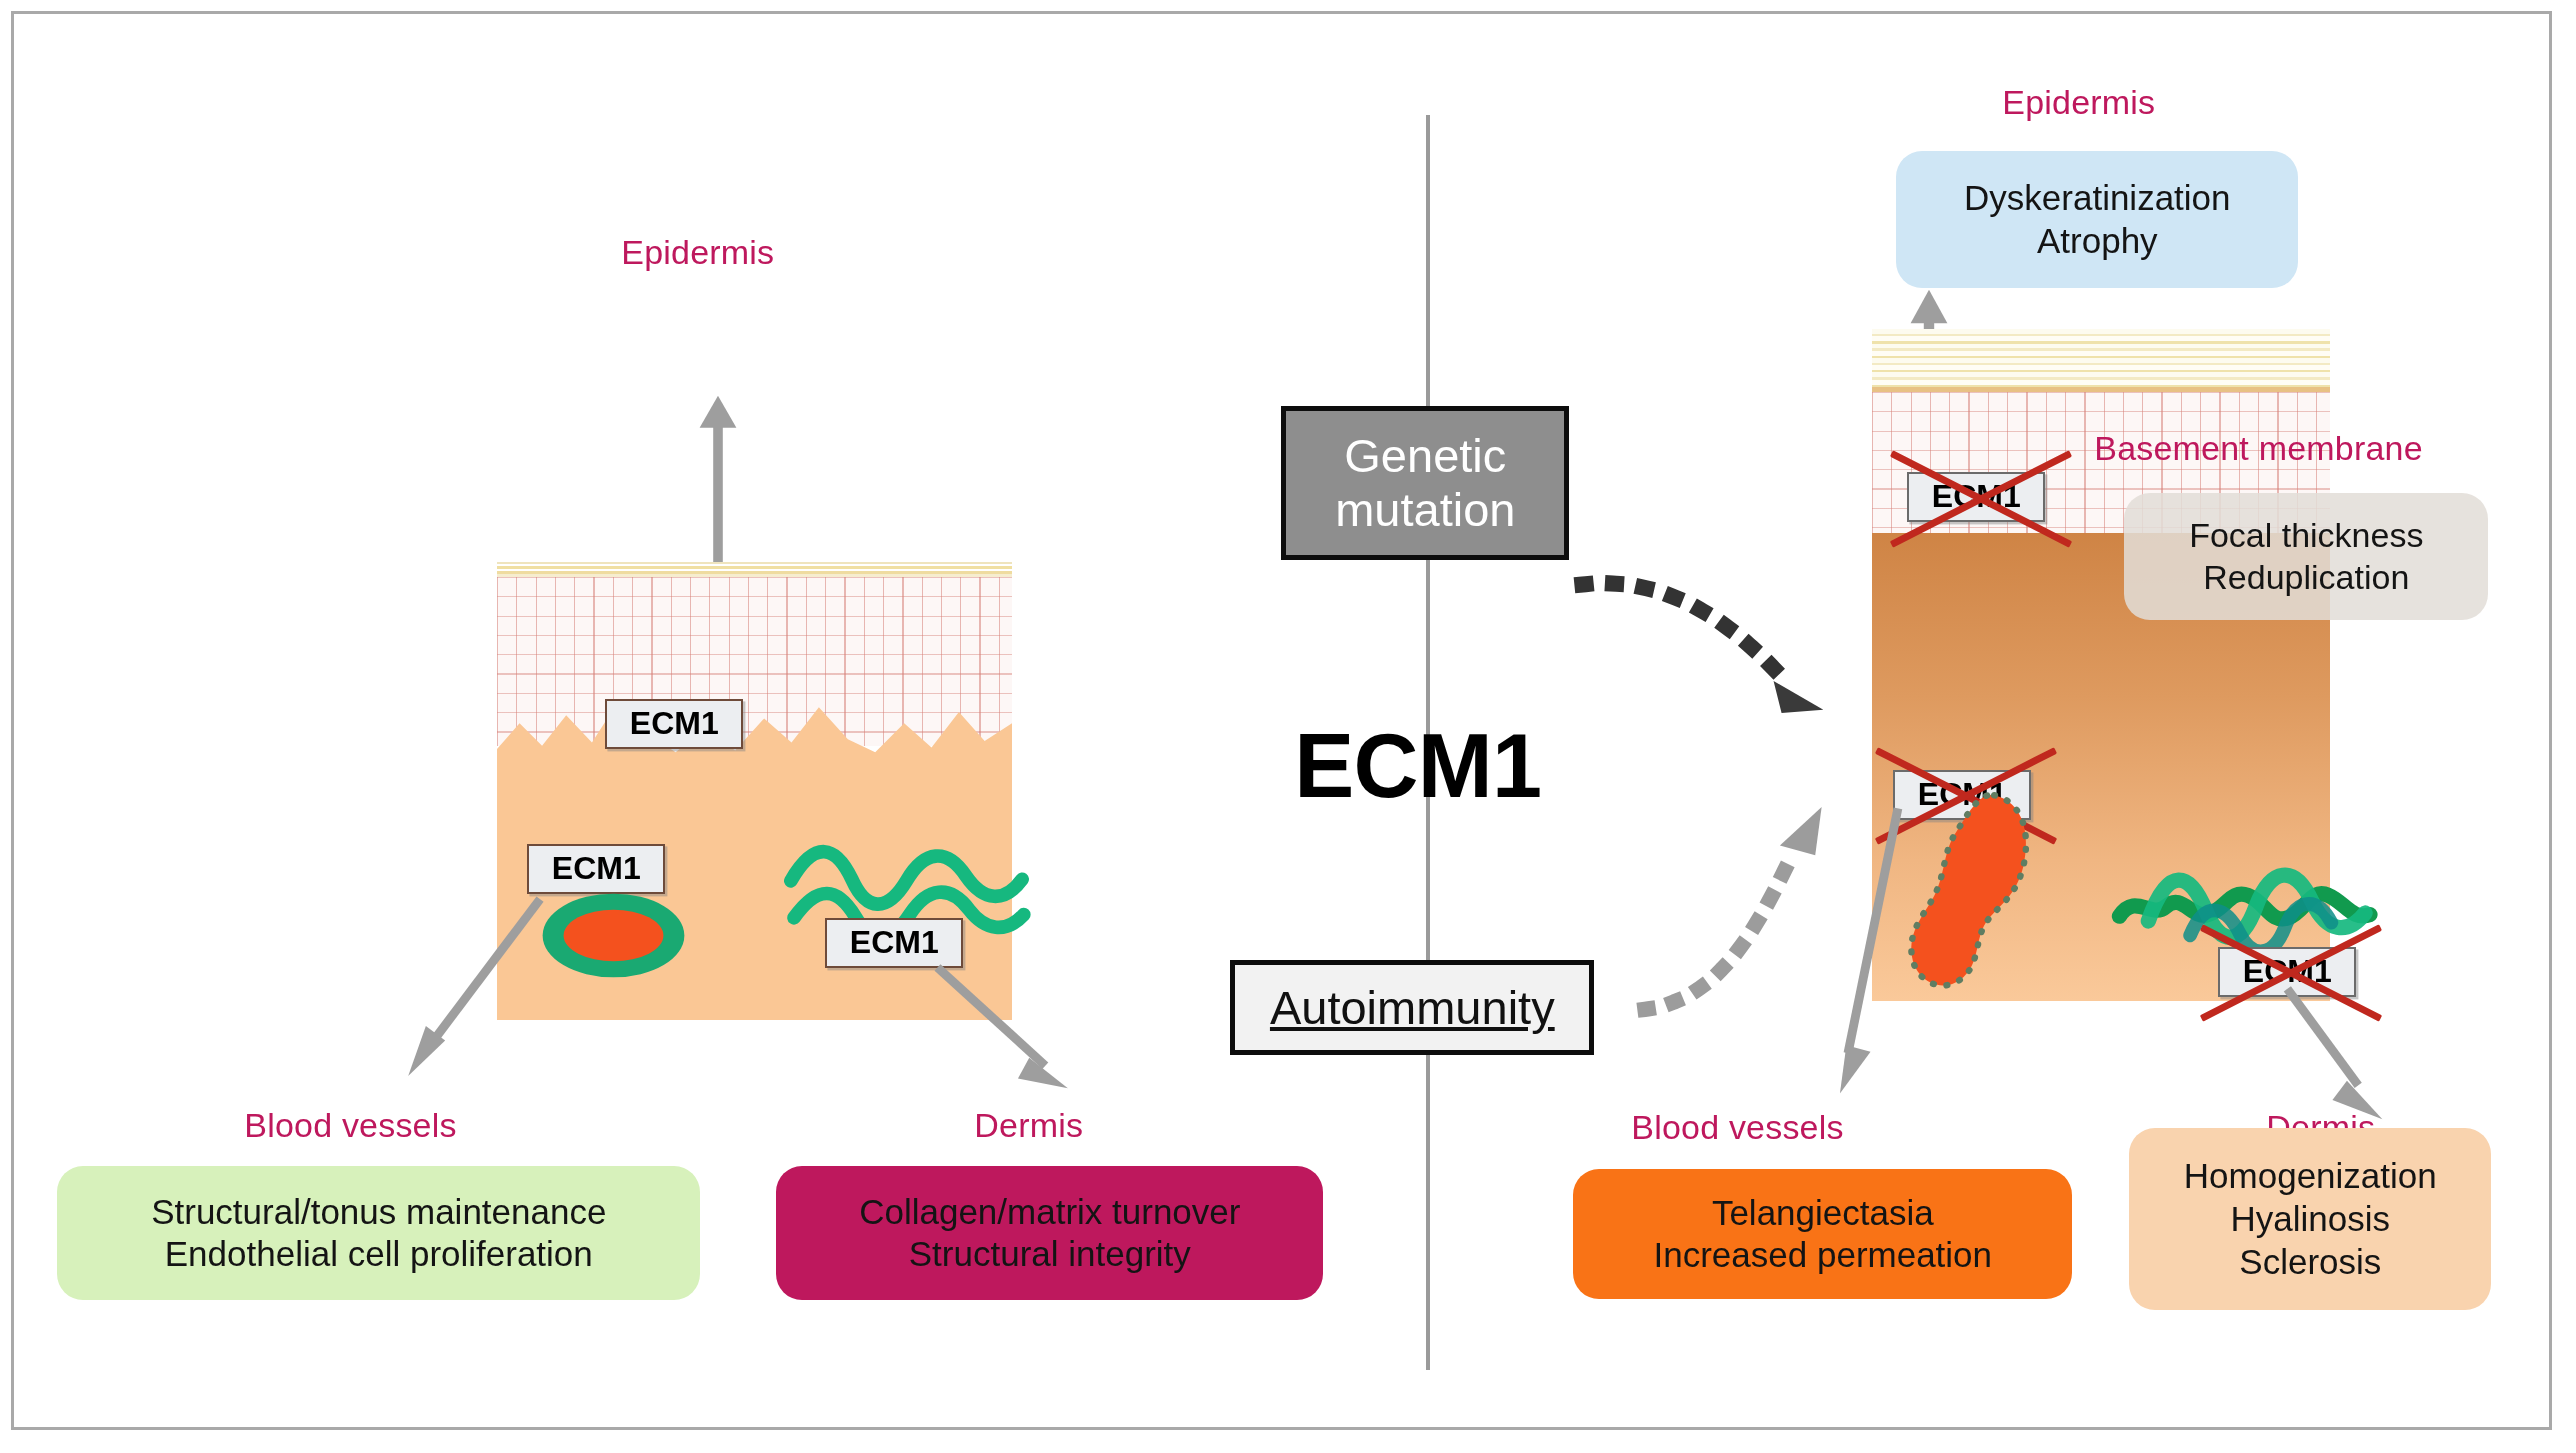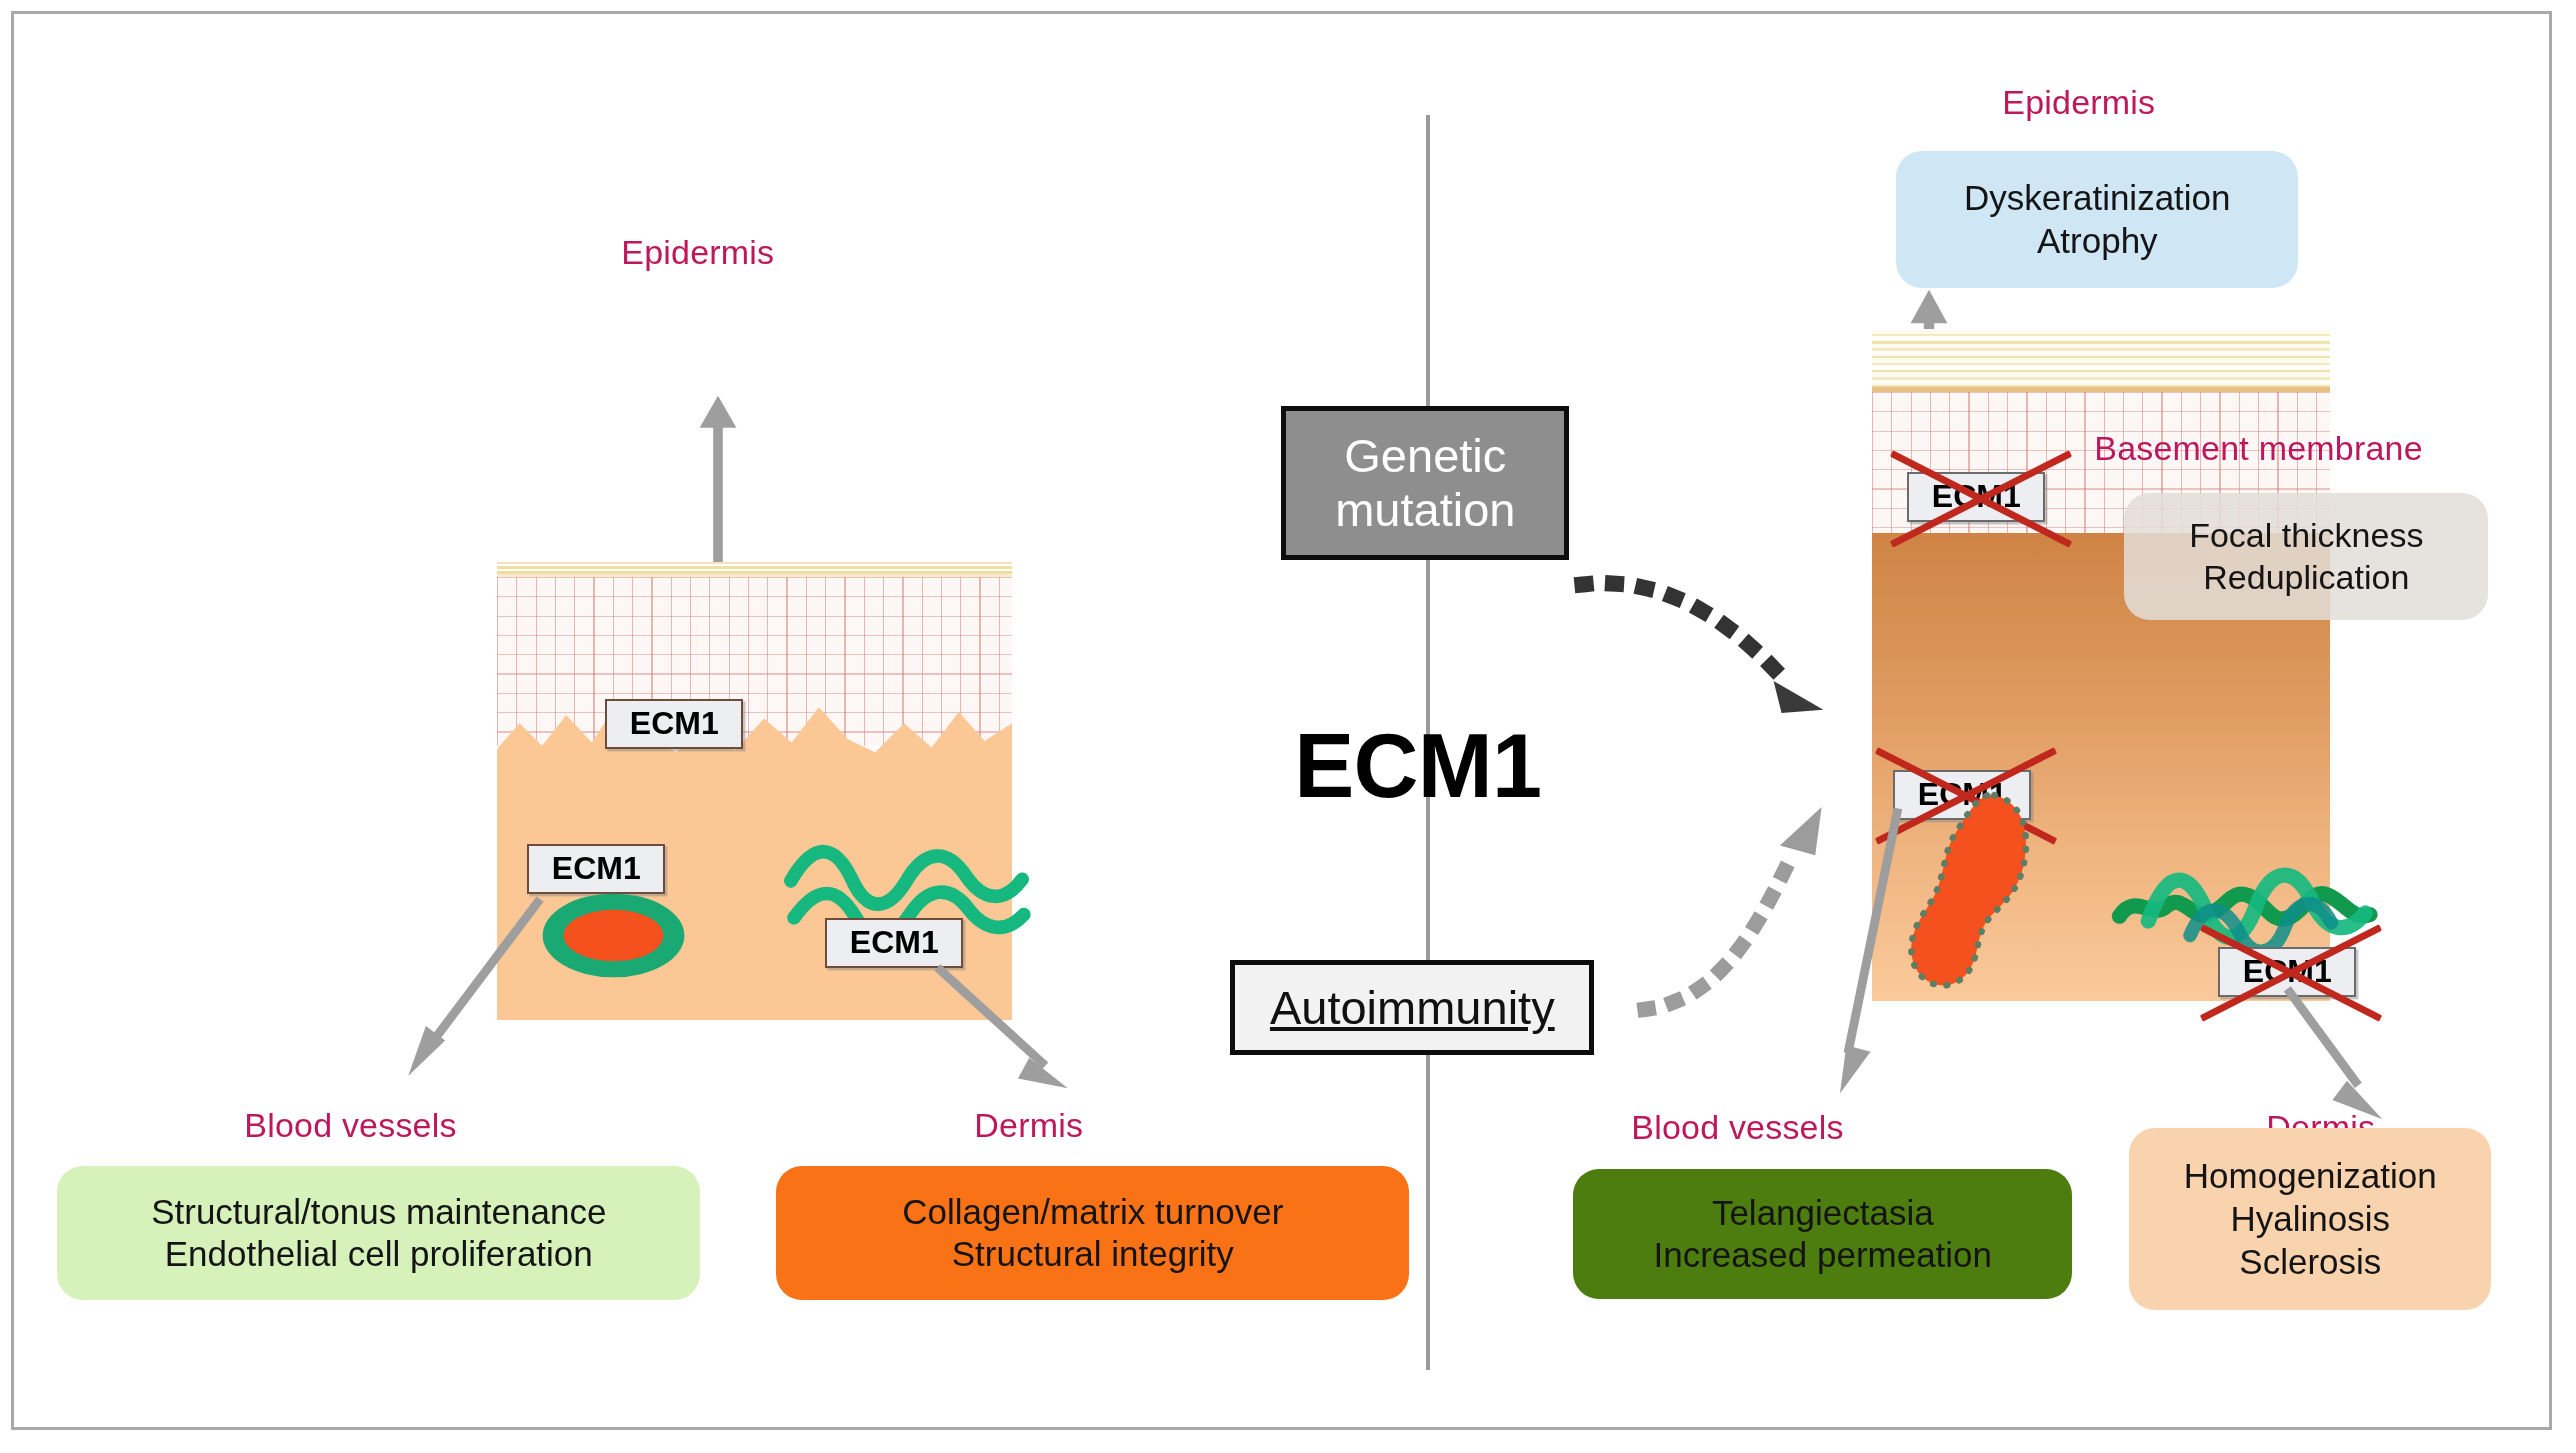--- a/index.html
+++ b/index.html
@@ -132,21 +132,21 @@
 
   <div class="plainlabel abs" style="left:230px;top:1092px;">Blood vessels</div>
 
   <div class="obox abs" style="left:43px;top:1152px;width:643px;height:134px;background:#d7f1bb;">
     <div>Structural/tonus  maintenance</div>
     <div>Endothelial  cell proliferation</div>
   </div>
 
   <div class="plainlabel abs" style="left:960px;top:1092px;">Dermis</div>
 
-  <div class="obox abs" style="left:762px;top:1152px;width:633px;height:134px;background:#f97316;">
+  <div class="obox abs" style="left:762px;top:1152px;width:547px;height:134px;background:#be185d;">
     <div>Collagen/matrix  turnover</div>
     <div>Structural integrity</div>
   </div>
 
   <div class="driver gray abs" style="left:1267px;top:392px;width:288px;height:154px;flex-direction:column;">
     <div>
       <div>Genetic</div>
       <div>mutation</div>
     </div>
   </div>
@@ -229,21 +229,21 @@
     <polygon points="32,362 70,310 40,302" fill="#9e9e9e"></polygon>
   </svg>
 
   <svg class="abs" style="left:2262px;top:970px;" width="129" height="153" viewBox="0 0 160 190">
     <line x1="14" y1="6" x2="102" y2="126" stroke="#9e9e9e" stroke-width="11"></line>
     <polygon points="132,168 88,120 70,144" fill="#9e9e9e"></polygon>
   </svg>
 
   <div class="plainlabel abs" style="left:1617px;top:1094px;">Blood vessels</div>
 
-  <div class="obox abs" style="left:1559px;top:1155px;width:499px;height:130px;background:#4d7c0f;">
+  <div class="obox abs" style="left:1559px;top:1155px;width:499px;height:130px;background:#f97316;">
     <div>Telangiectasia</div>
     <div>Increased permeation</div>
   </div>
 
   <div class="plainlabel abs" style="left:2252px;top:1094px;">Dermis</div>
 
   <div class="obox abs" style="left:2115px;top:1114px;width:362px;height:182px;background:#f9d3ae;">
     <div>Homogenization</div>
     <div>Hyalinosis</div>
     <div>Sclerosis</div>

